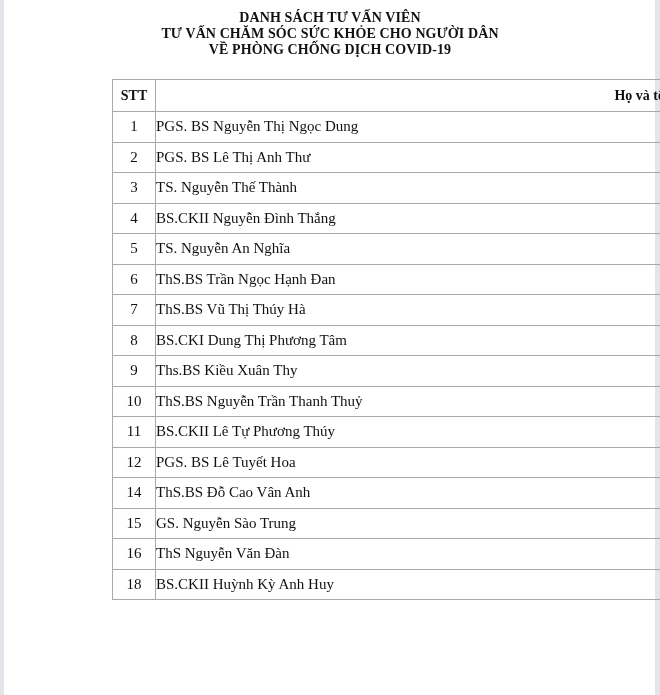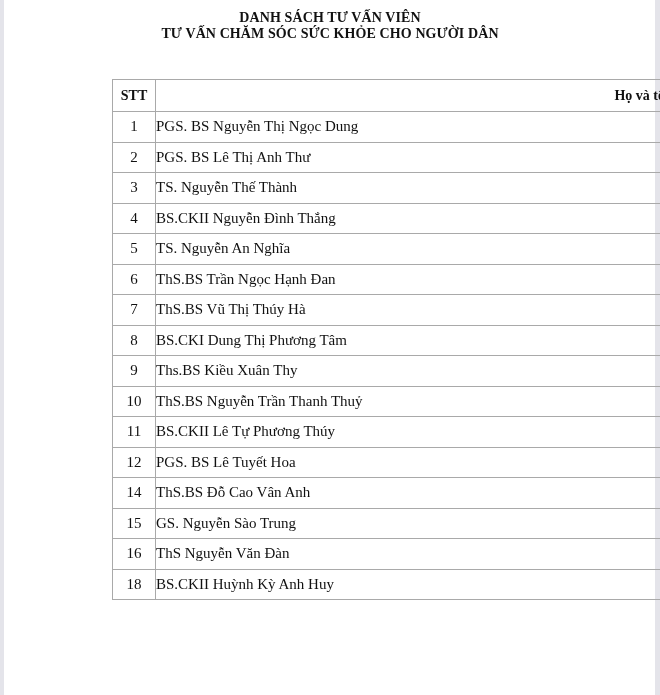--- a/index.html
+++ b/index.html
@@ -26,20 +26,21 @@
   </style>
 </head>
 <body>
 
 <div class="edge-left"></div>
 <div class="edge-right"></div>
 
 <div class="title">
   <div>DANH SÁCH TƯ VẤN VIÊN</div>
   <div>TƯ VẤN CHĂM SÓC SỨC KHỎE CHO NGƯỜI DÂN</div>
+  <div>VỀ PHÒNG CHỐNG DỊCH COVID-19</div>
 </div>
 
 <table>
   <thead>
     <tr>
       <th class="stt">STT</th>
       <th class="name">Họ và tên</th>
     </tr>
   </thead>
   <tbody id="tbody">

